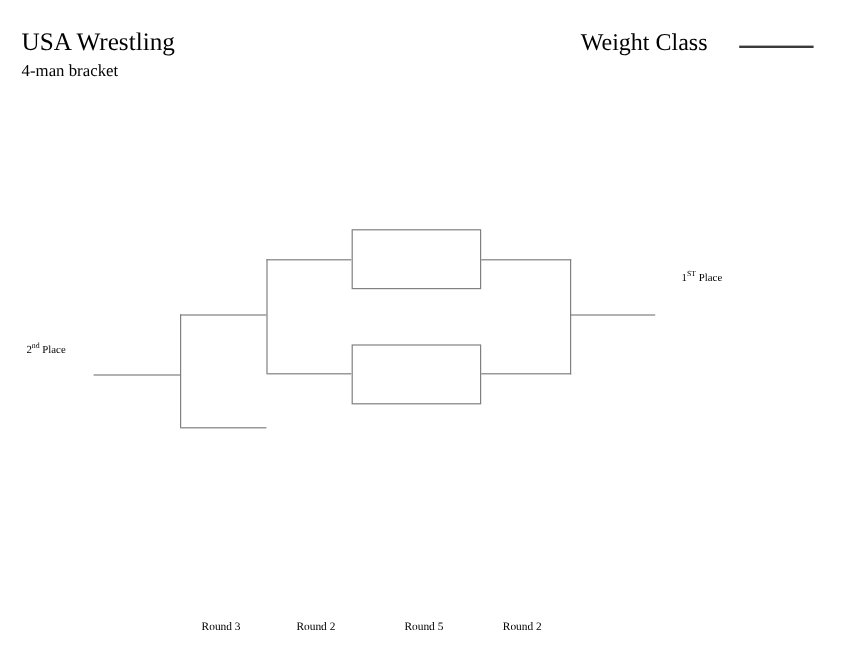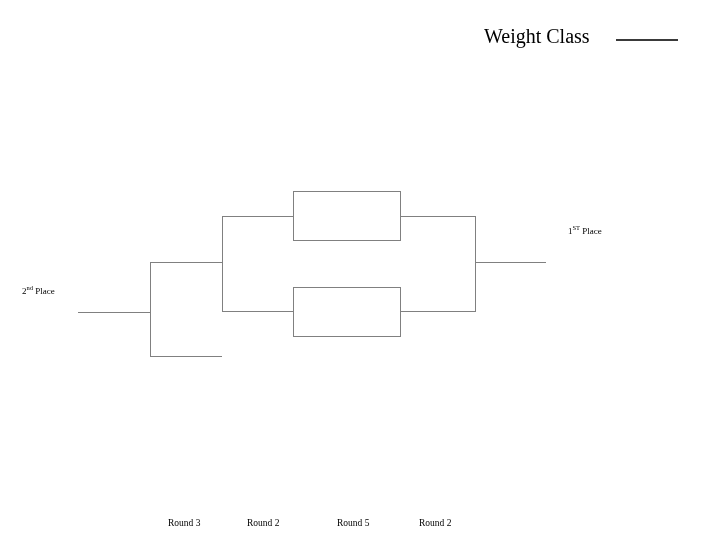--- a/index.html
+++ b/index.html
@@ -95,20 +95,24 @@
     line-height: 12px;
     color: #000;
     white-space: nowrap;
   }
 </style>
 </head>
 <body>
 
 <div id="page">
 
+  <div class="title-block">
+    <div class="doc-title">USA Wrestling</div>
+    <div class="doc-subtitle">4-man bracket</div>
+  </div>
 
   <div class="weight-block">
     <span class="weight-label">Weight Class</span>
     <span class="weight-blank"></span>
   </div>
 
   <div class="ln h" style="left:78px;  top:312px; width:72px;"></div>
 
   <div class="ln v" style="left:150px; top:262px; height:94px;"></div>
   <div class="ln h" style="left:150px; top:262px; width:72px;"></div>

